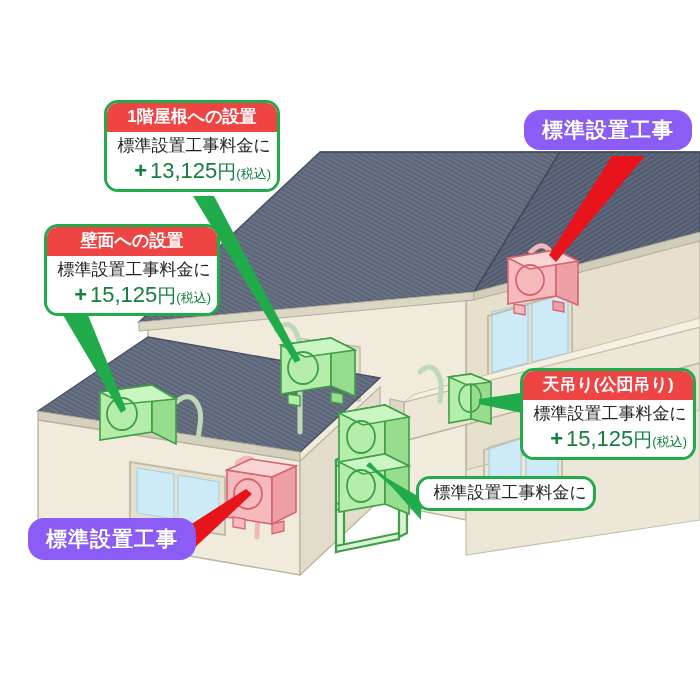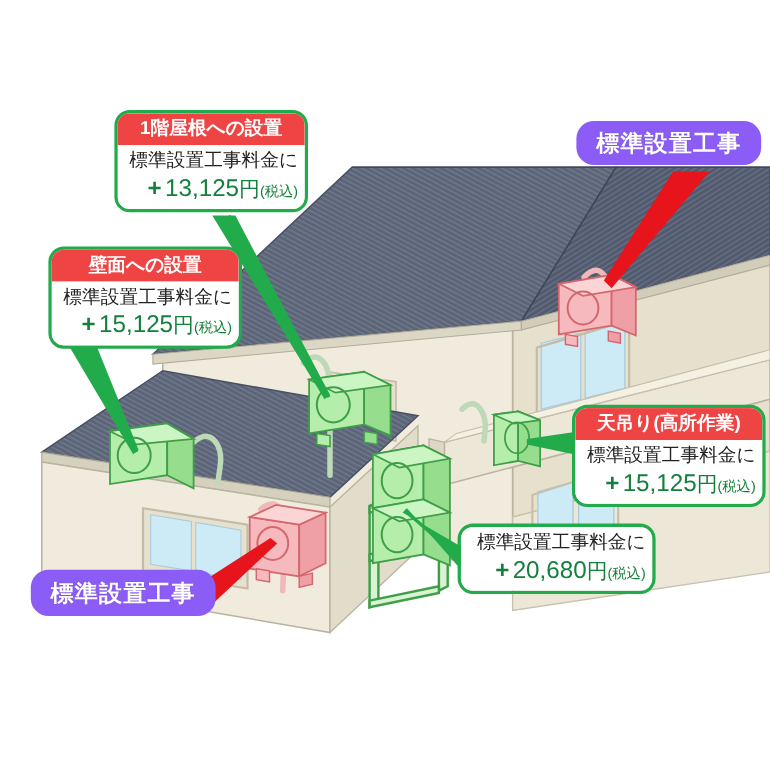--- a/index.html
+++ b/index.html
@@ -263,35 +263,32 @@
     <div class="chead">壁面への設置</div>
     <div class="cbody">
       <div class="cline1">標準設置工事料金に</div>
       <div class="cprice">
         <span class="plus">+</span><span class="amt">15,125</span><span class="yen">円</span><span class="tax">(税込)</span>
       </div>
     </div>
   </div>
 
   <div class="callout" style="left:520px;top:368px;width:176px;">
-    <div class="chead">天吊り(高所作業)</div>
+    <div class="chead">天吊り(公団吊り)</div>
     <div class="cbody">
       <div class="cline1">標準設置工事料金に</div>
       <div class="cprice">
         <span class="plus">+</span><span class="amt">15,125</span><span class="yen">円</span><span class="tax">(税込)</span>
       </div>
     </div>
   </div>
 
   <div class="callout" style="left:416px;top:476px;width:180px;">
     <div class="cbody">
       <div class="cline1">標準設置工事料金に</div>
-      <div class="cprice">
-        <span class="plus">+</span><span class="amt">20,680</span><span class="yen">円</span><span class="tax">(税込)</span>
-      </div>
     </div>
   </div>
 
   <div class="badge" style="left:524px;top:110px;width:168px;height:40px;">標準設置工事</div>
 
   <div class="badge" style="left:28px;top:518px;width:168px;height:42px;">標準設置工事</div>
 
 
 </div>
 

